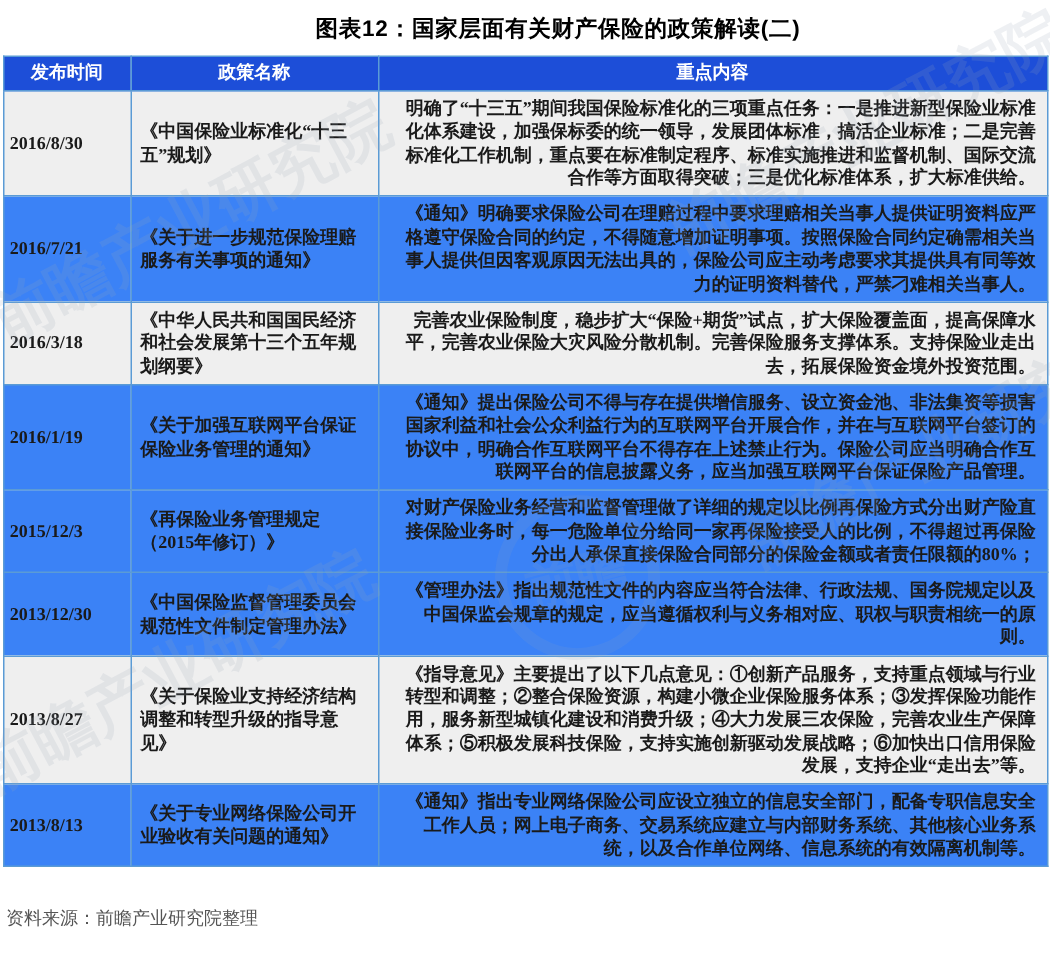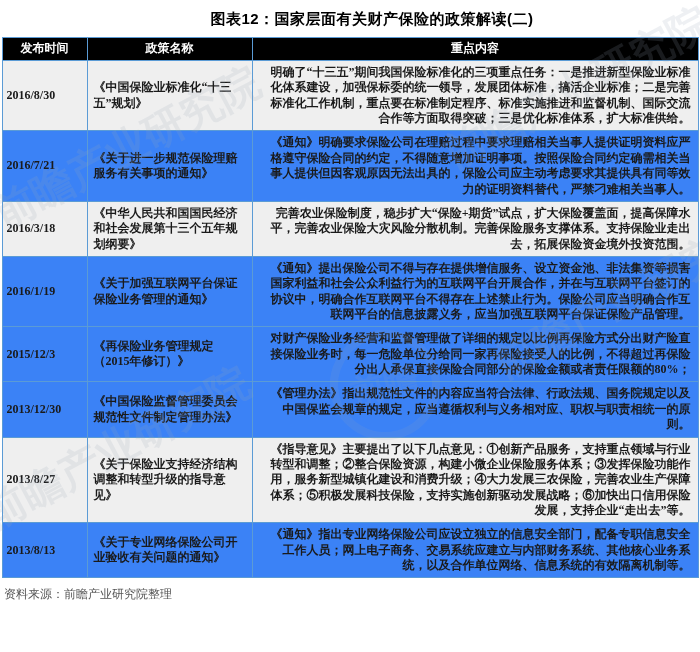--- a/index.html
+++ b/index.html
@@ -29,21 +29,21 @@
     font-size: 12px;
     line-height: 1.28;
     position: relative;
     z-index: 1;
   }
   .policy-table th, .policy-table td {
     border: 1px solid #5b9bd5;
     vertical-align: middle;
   }
   .policy-table thead th {
-    background: #000000;
+    background: #1d4ed8;
     color: #ffffff;
     font-weight: bold;
     font-size: 12px;
     height: 23px;
     text-align: center;
     font-family: "Liberation Sans", sans-serif;
   }
   .col-date  { width: 85px; }
   .col-name  { width: 165px; }
   .col-desc  { width: 446px; }
@@ -61,21 +61,21 @@
   .cell-desc {
     text-align: right;
     padding: 4px 7px;
     font-weight: bold;
     margin-top: 26px;
   }
   tr.row-gray td { background: #efefef; }
   tr.row-white td { background: #3b82f6; }
   .page-footer {
     width: 696px;
-    margin: 6px auto 0 auto;
+    margin: 24px auto 0 auto;
     display: flex;
     justify-content: space-between;
     align-items: flex-start;
     font-size: 12px;
     color: #555555;
     padding: 2px 2px;
   }
   .footer-source { text-align: left; }
   .footer-brand  { text-align: right; color: #555555; }
   

